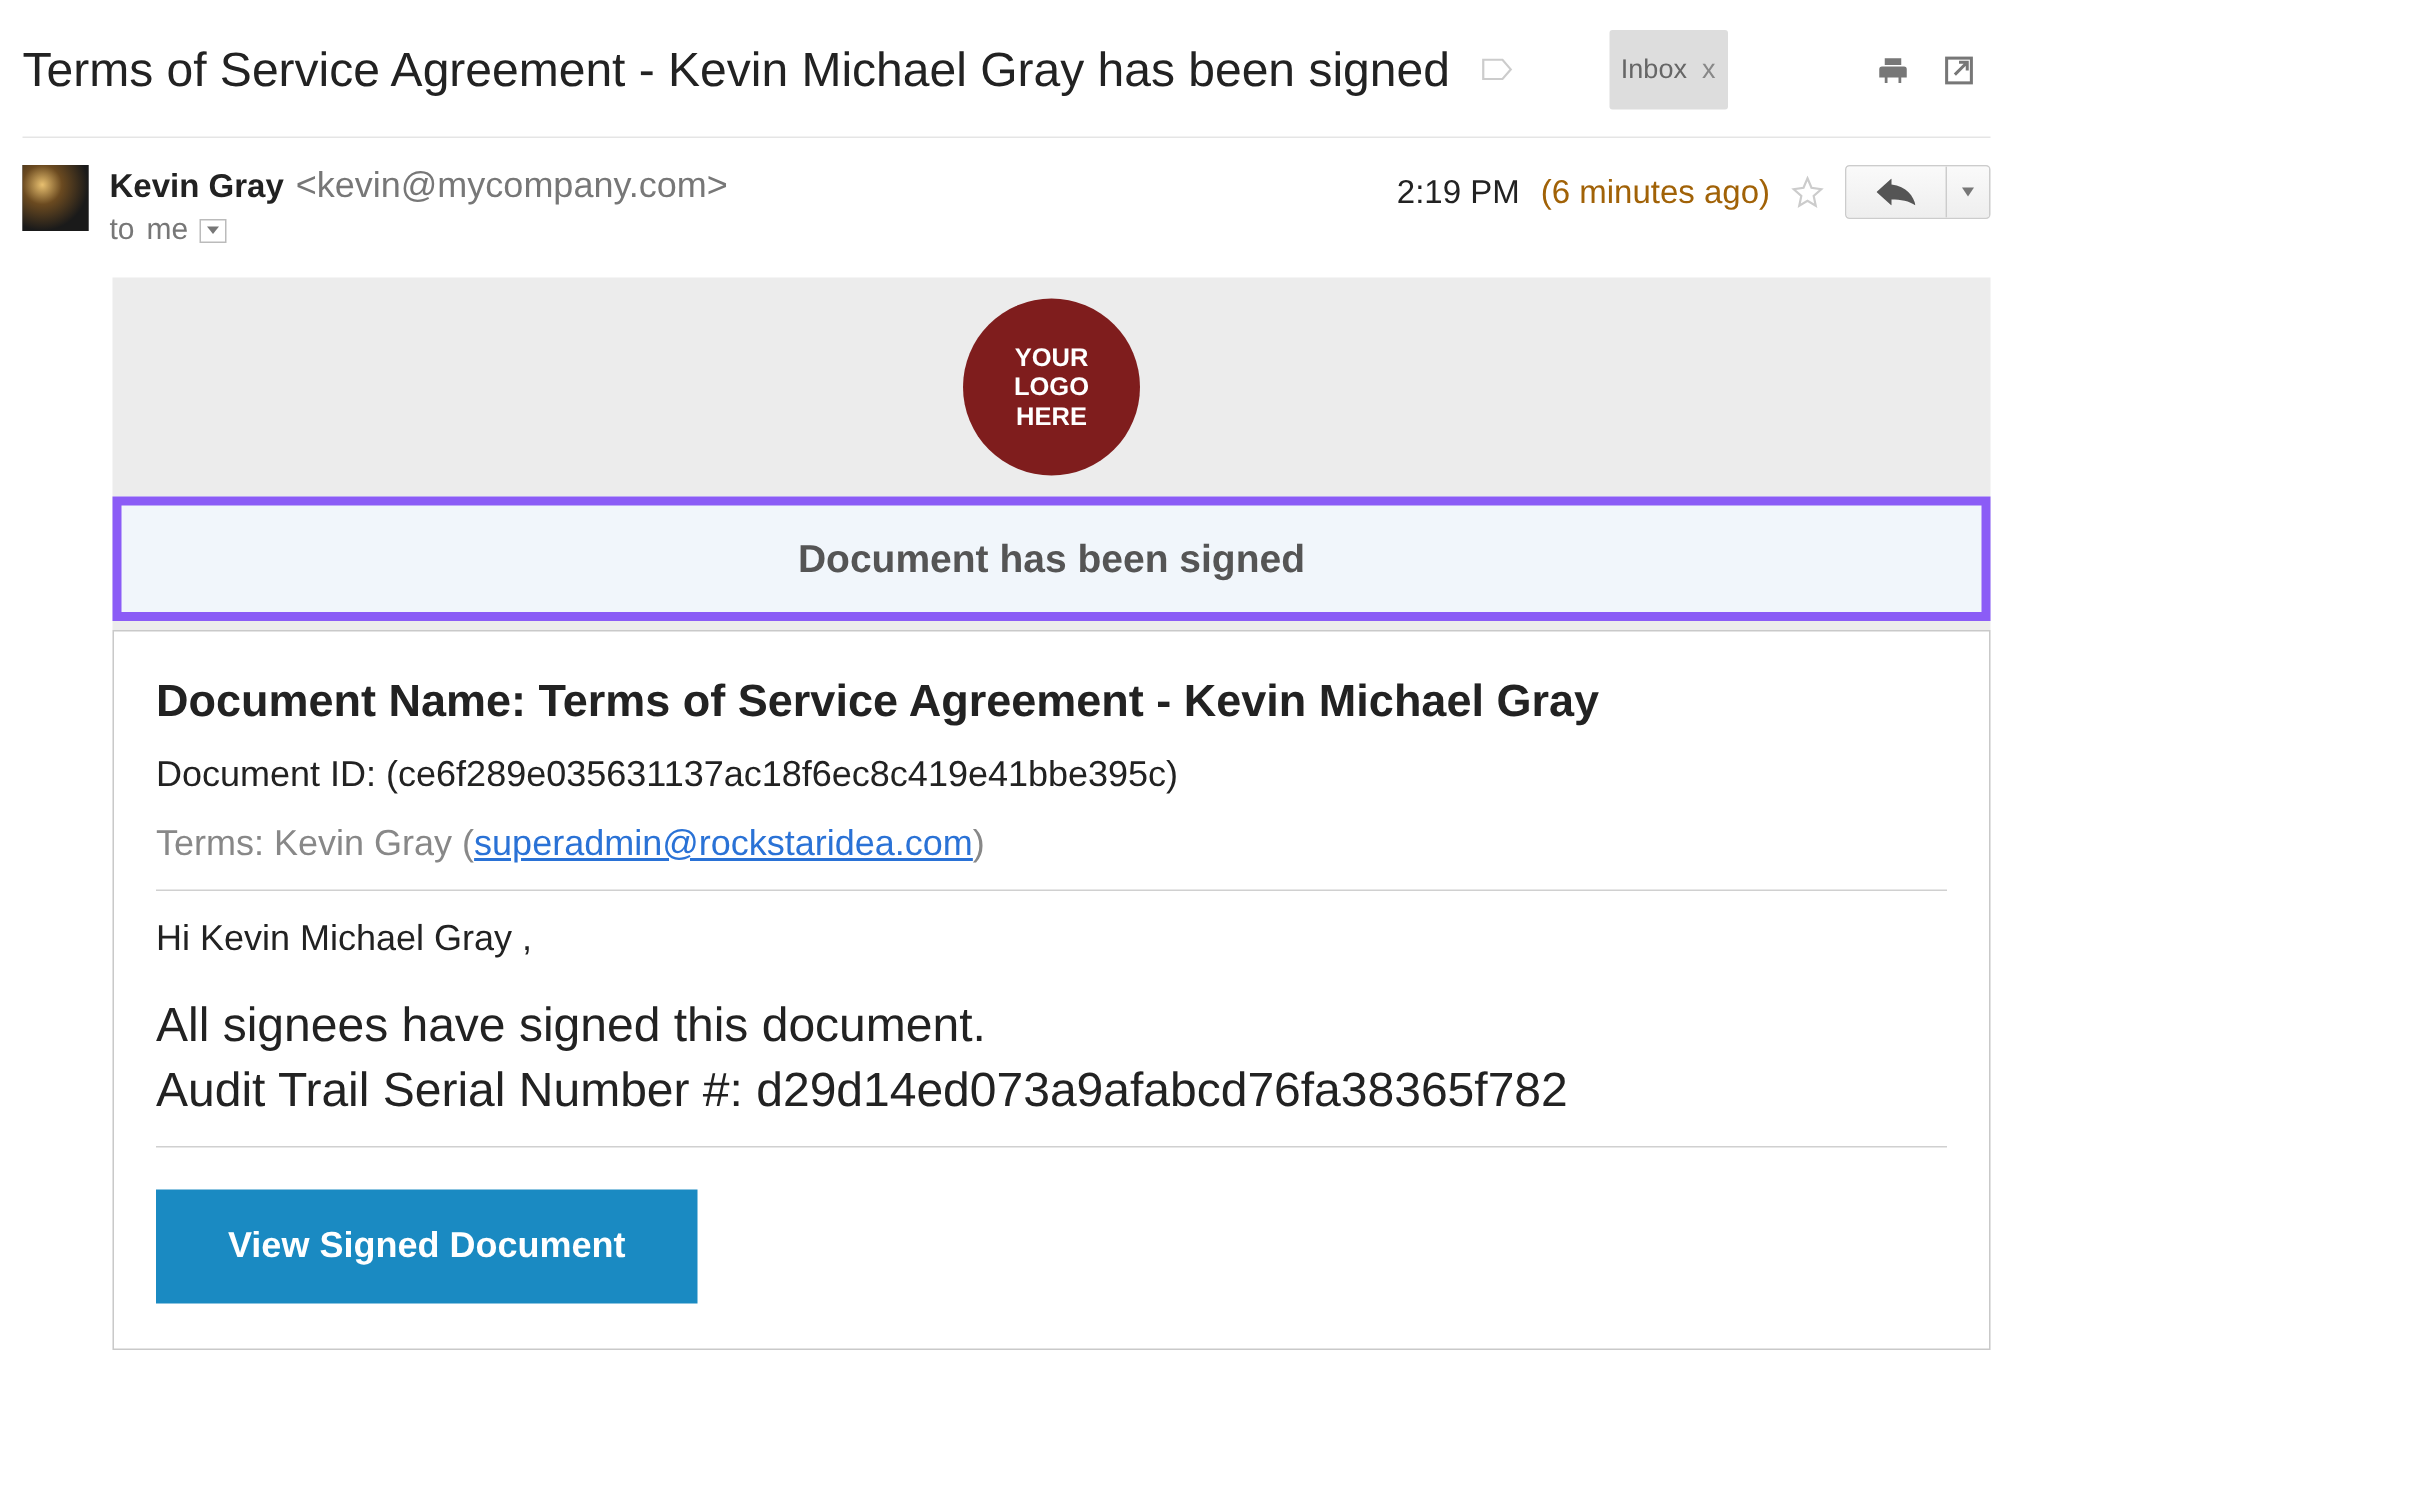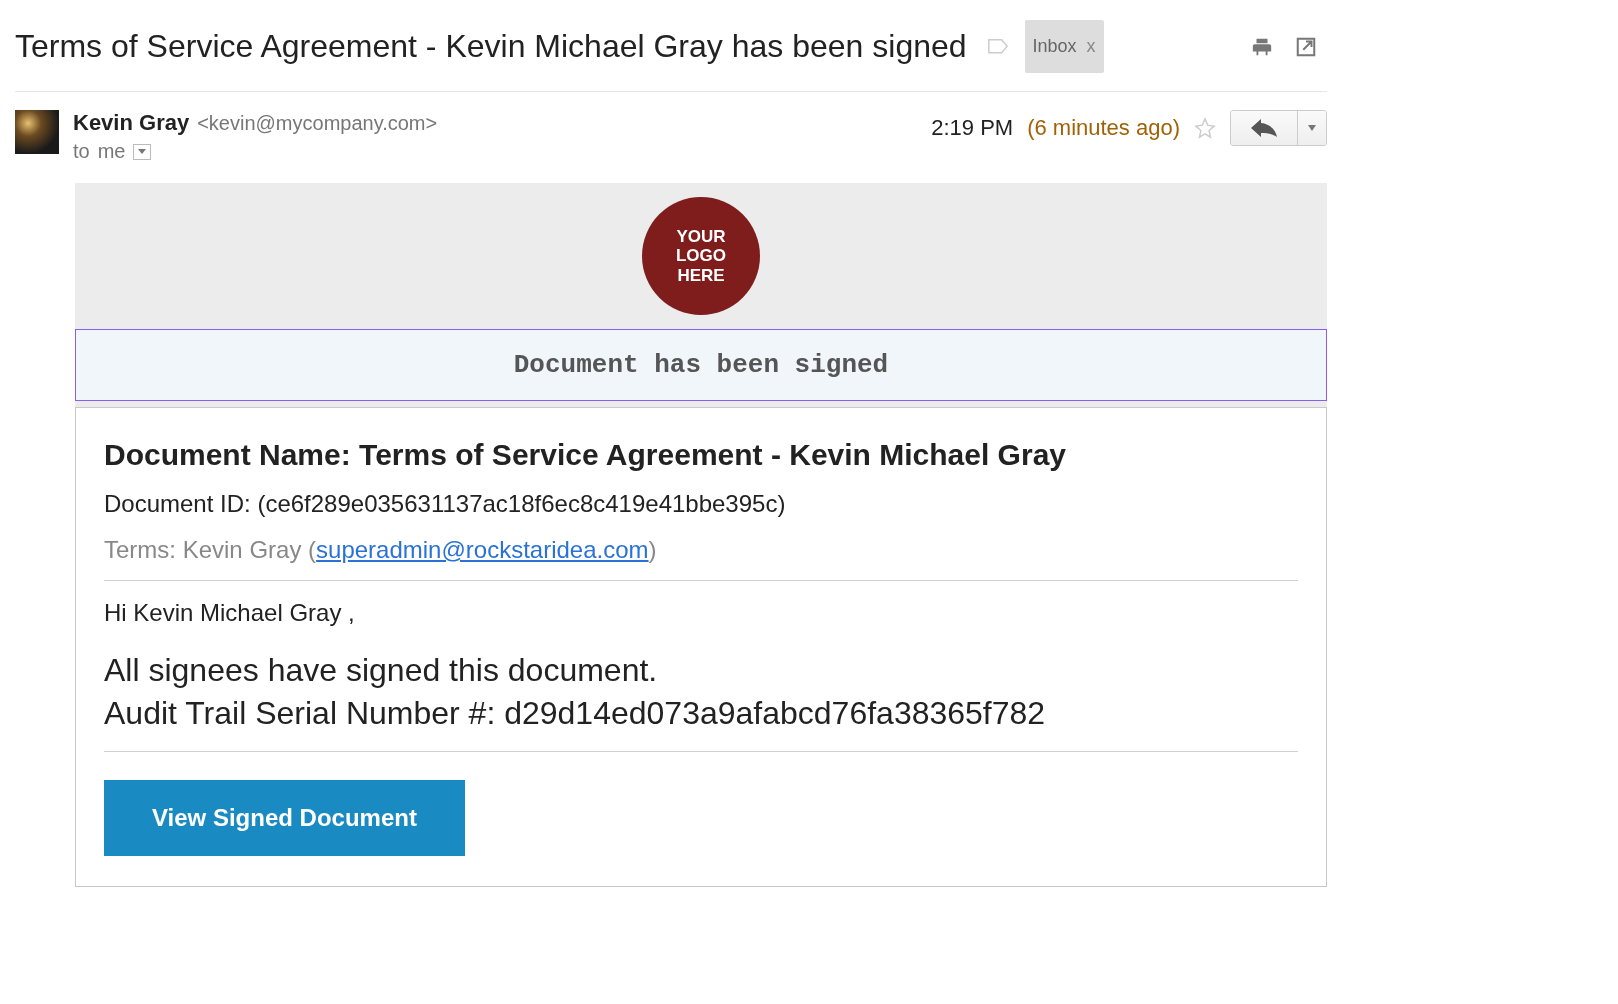--- a/index.html
+++ b/index.html
@@ -34,20 +34,21 @@
   .label-icon svg { display:block; }
   .inbox-badge {
     display: inline-flex;
     align-items: center;
     background: #ddd;
     color: #666;
     font-size: 18px;
     padding: 16px 8px;
     border-radius: 2px;
     cursor: pointer;
+    margin-left: 48px;
   }
   .inbox-badge .x {
     margin-left: 10px;
     color: #888;
     font-weight: 400;
     font-size:18px;
   }
   .subject-spacer { flex: 1; }
   .top-icons {
     display: flex;
@@ -80,21 +81,21 @@
     flex-direction: column;
     gap: 4px;
   }
   .from-line {
     display: flex;
     align-items: baseline;
     gap: 8px;
     font-size: 22px;
   }
   .from-name { font-weight: 700; color: #222; }
-  .from-email { color: #777; font-size: 20px; }
+  .from-email { color: #777; font-size: 24px; }
   .to-line {
     display: flex;
     align-items: center;
     gap: 8px;
     color: #777;
     font-size: 20px;
   }
   .details-dropdown {
     width: 18px;
     height: 16px;
@@ -169,27 +170,26 @@
     font-family: Arial, sans-serif;
     font-weight: 700;
     align-items: center;
     justify-content: center;
     text-align: center;
     line-height: 1.15;
     font-size: 17px;
   }
   .signed-banner {
     background: #f1f6fb;
-    border: 1px solid #8b5cf6;
+    border: 6px solid #8b5cf6;
     text-align: center;
     font-size: 26px;
     font-weight: 700;
     color: #555;
     padding: 20px 0;
-    font-family: Liberation Mono, monospace;
   }
   .doc-box {
     background: #fff;
     border: 1px solid #c9c9c9;
     margin: 6px 0 0 0;
     padding: 24px 28px 30px 28px;
   }
   .doc-name {
     font-size: 30px;
     font-weight: 800;

